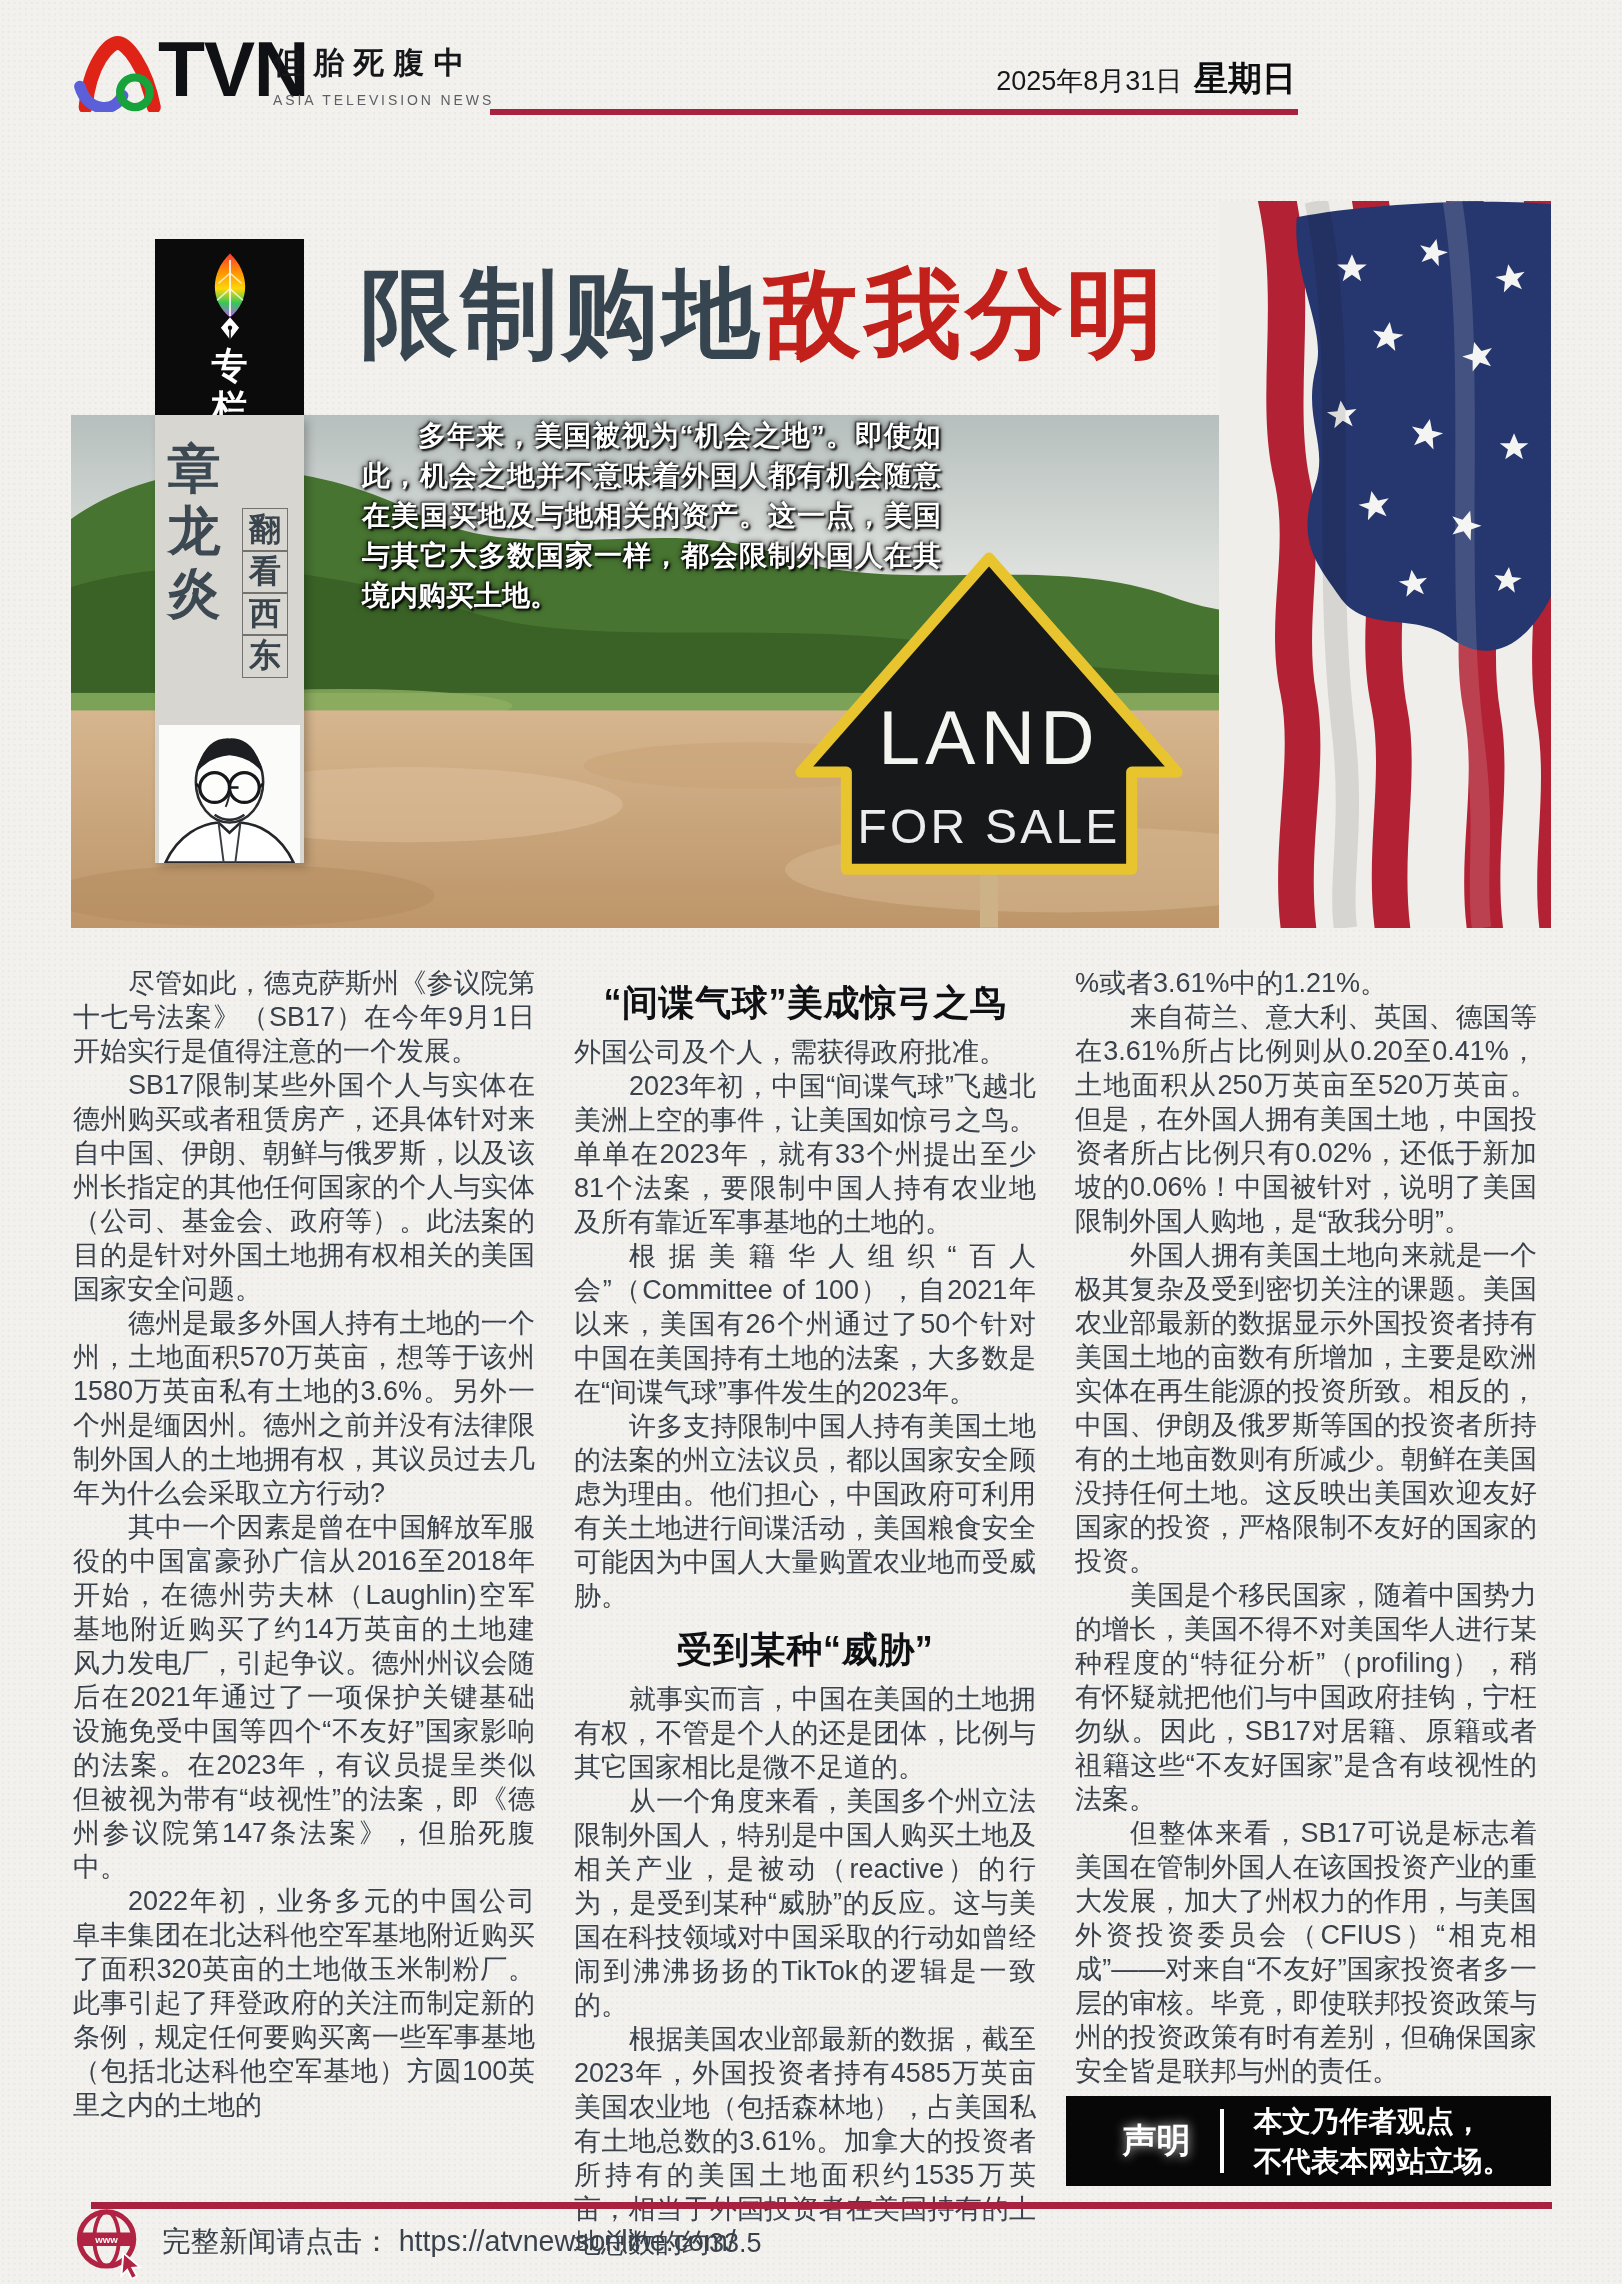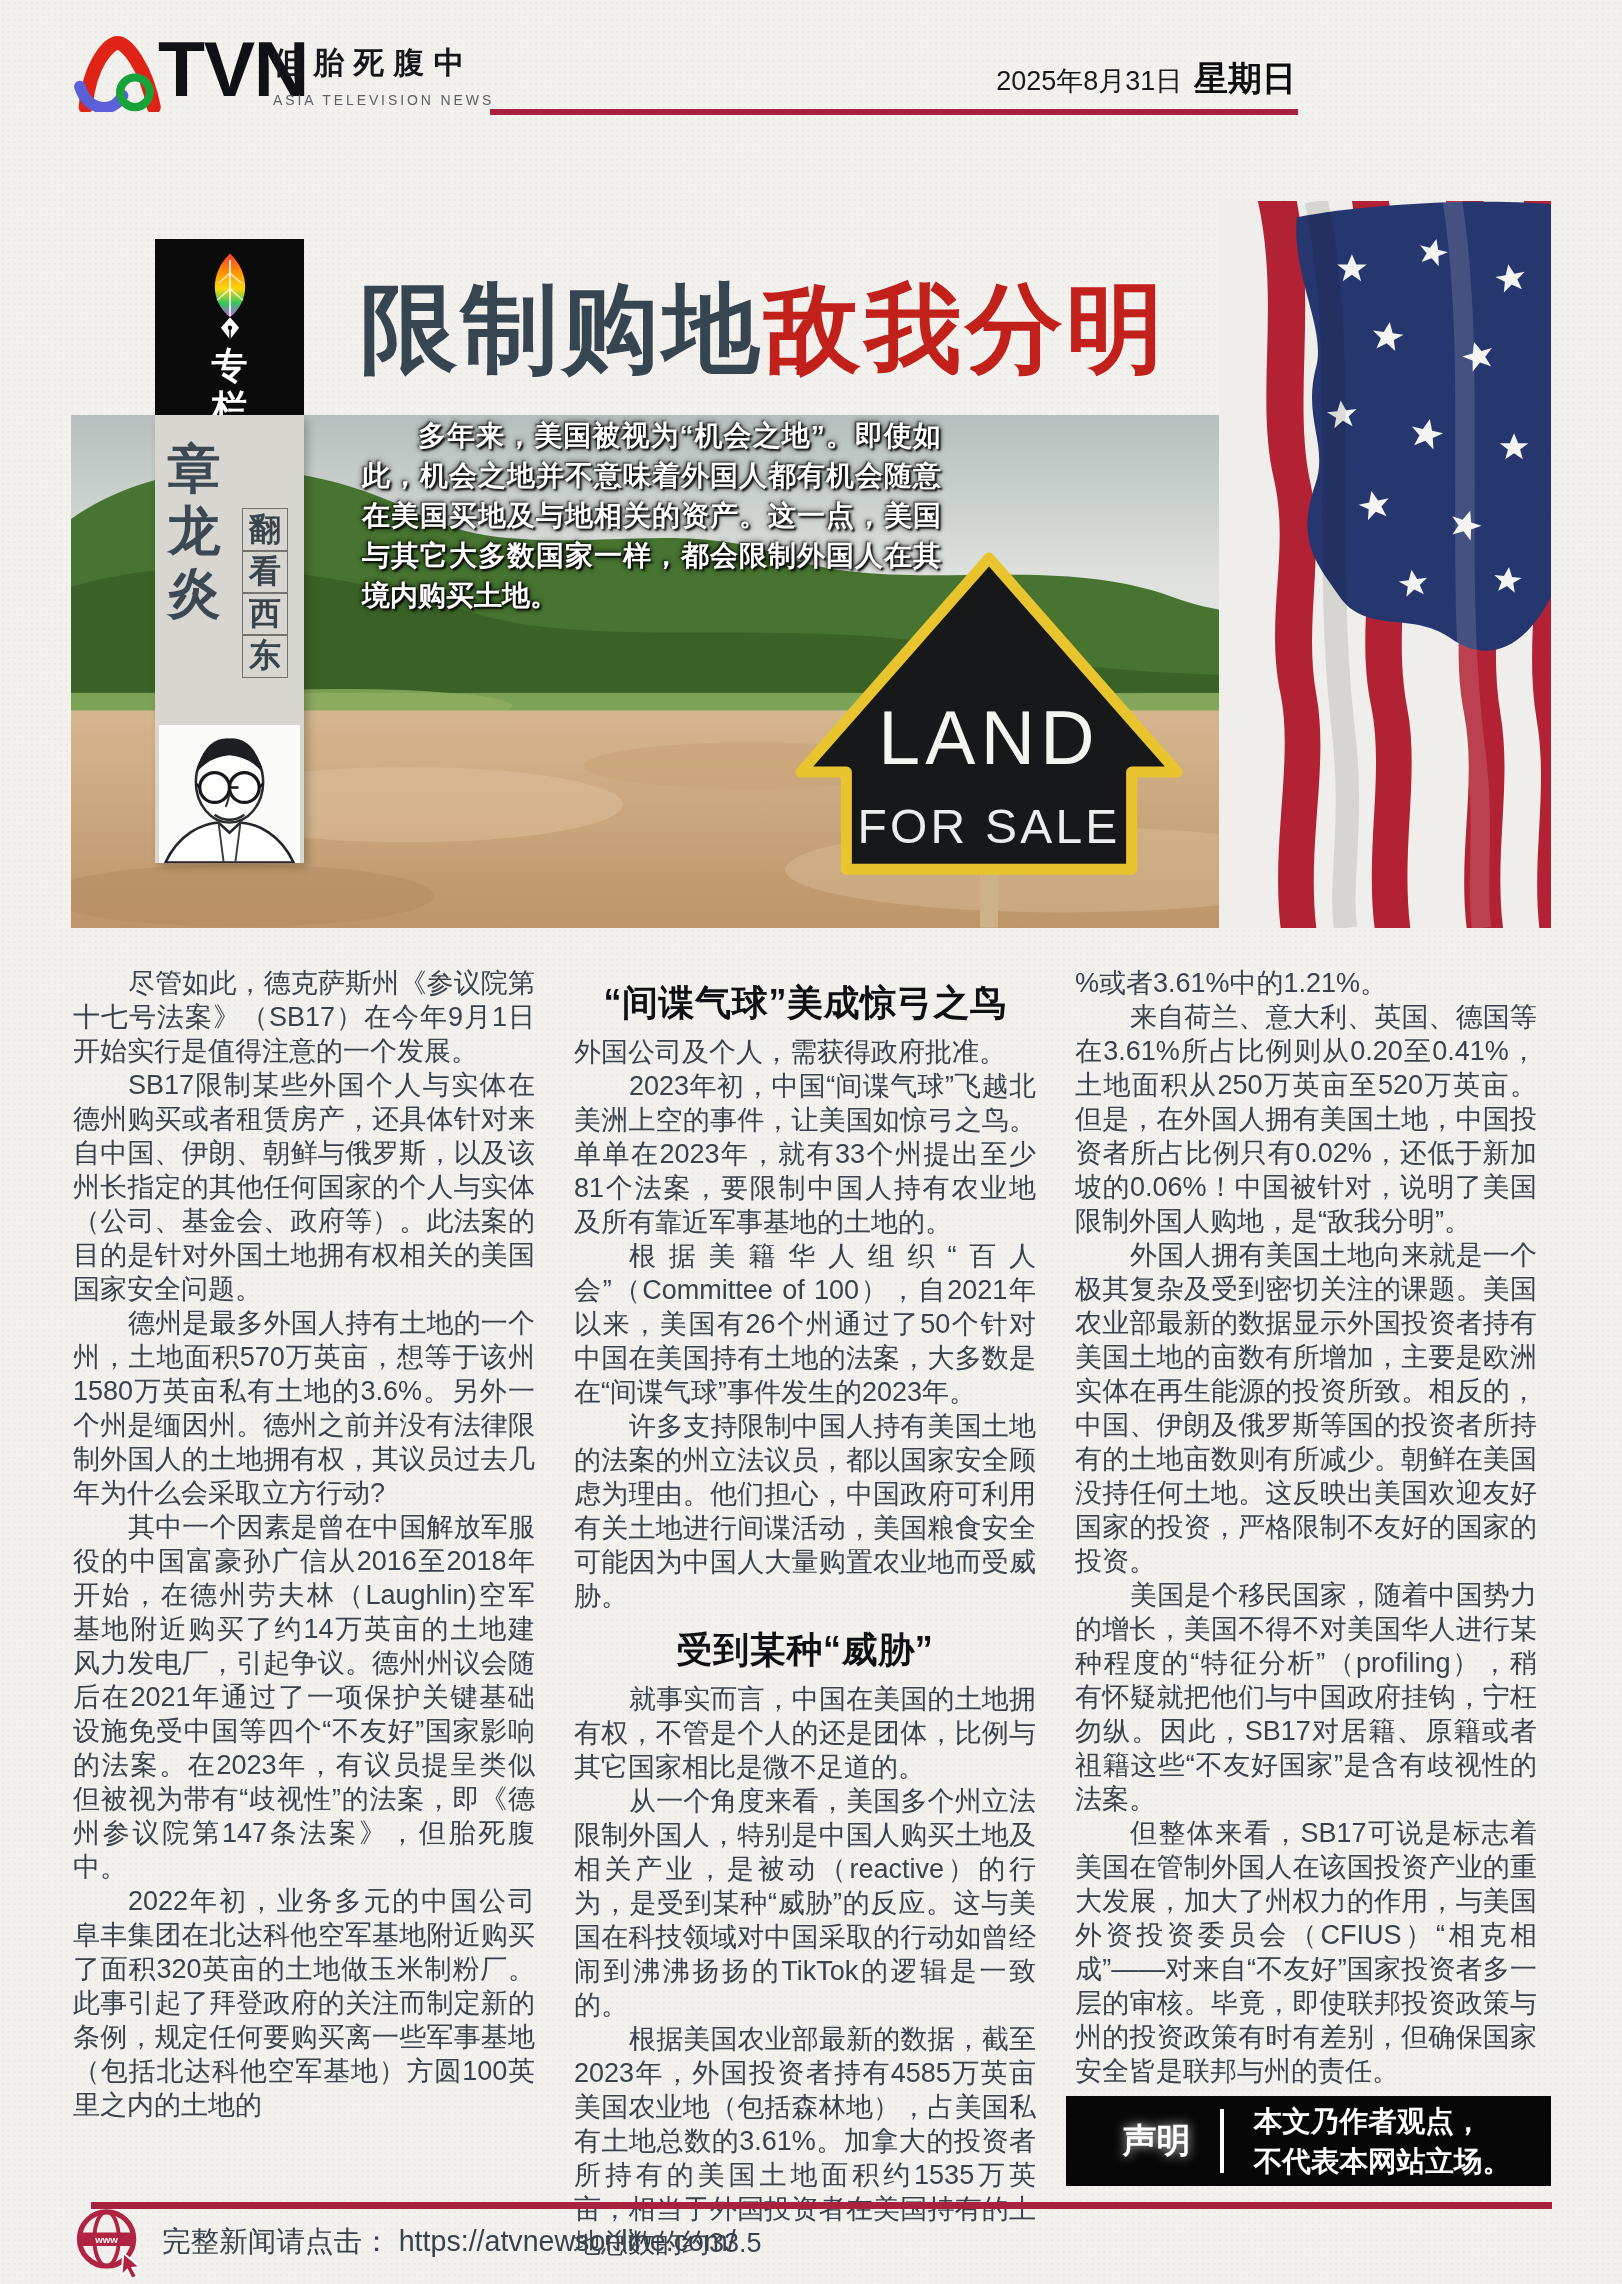--- a/index.html
+++ b/index.html
@@ -20,21 +20,21 @@
   .brand-cn{font-size:30.5px;font-weight:800;color:#15171a;letter-spacing:9.7px;}
   .brand-en{font-size:14px;color:#5c5f63;letter-spacing:2.9px;margin-top:7.8px;}
   .date-wrap{position:absolute;right:73px;top:56px;text-align:right;white-space:nowrap;}
   .date-plain{font-size:27px;color:#17181b;}
   .date-week{font-size:34px;font-weight:900;color:#0c0d0f;margin-left:11.7px;}
   .header-rule{position:absolute;left:490px;right:71px;top:109px;height:5.8px;background:#a8223f;}
   
   .hero{position:absolute;left:71px;top:201px;width:1480px;height:727px;}
   .photo{position:absolute;left:0;top:214px;width:1480px;height:513px;overflow:hidden;}
   .flag{position:absolute;right:0;top:0;width:332px;height:727px;}
-  .hero-title{position:absolute;left:289px;top:73px;font-size:97px;font-weight:900;letter-spacing:3.9px;white-space:nowrap;line-height:110px;}
+  .hero-title{position:absolute;left:289px;top:58px;font-size:97px;font-weight:900;letter-spacing:3.9px;white-space:nowrap;line-height:110px;}
   .title-dark{color:#36454f;}
   .title-red{color:#c2201a;}
   .hero-sub{position:absolute;left:291px;top:215px;width:579px;font-size:28px;line-height:40px;font-weight:700;color:#ffffff;
     text-align:justify;text-indent:56px;
     text-shadow:0 0 6.5px rgba(0,0,0,.95), 1.9px 1.9px 1.9px rgba(0,0,0,.9), -1.3px -1.3px 1.9px rgba(0,0,0,.7);}
   .badge{position:absolute;left:84px;top:38px;width:149px;height:177px;background:#0b0b0c;text-align:center;}
   .badge svg{margin-top:11.7px;}
   .badge-label{color:#fff;font-weight:800;font-size:36px;line-height:42px;margin-top:1.3px;}
   .strip{position:absolute;left:84px;top:214px;width:149px;height:448px;background:#d8d6d1;box-shadow:3.9px 3.9px 9px rgba(0,0,0,.25);}
   .author-name{position:absolute;left:10.4px;top:23.4px;width:57px;text-align:center;}

